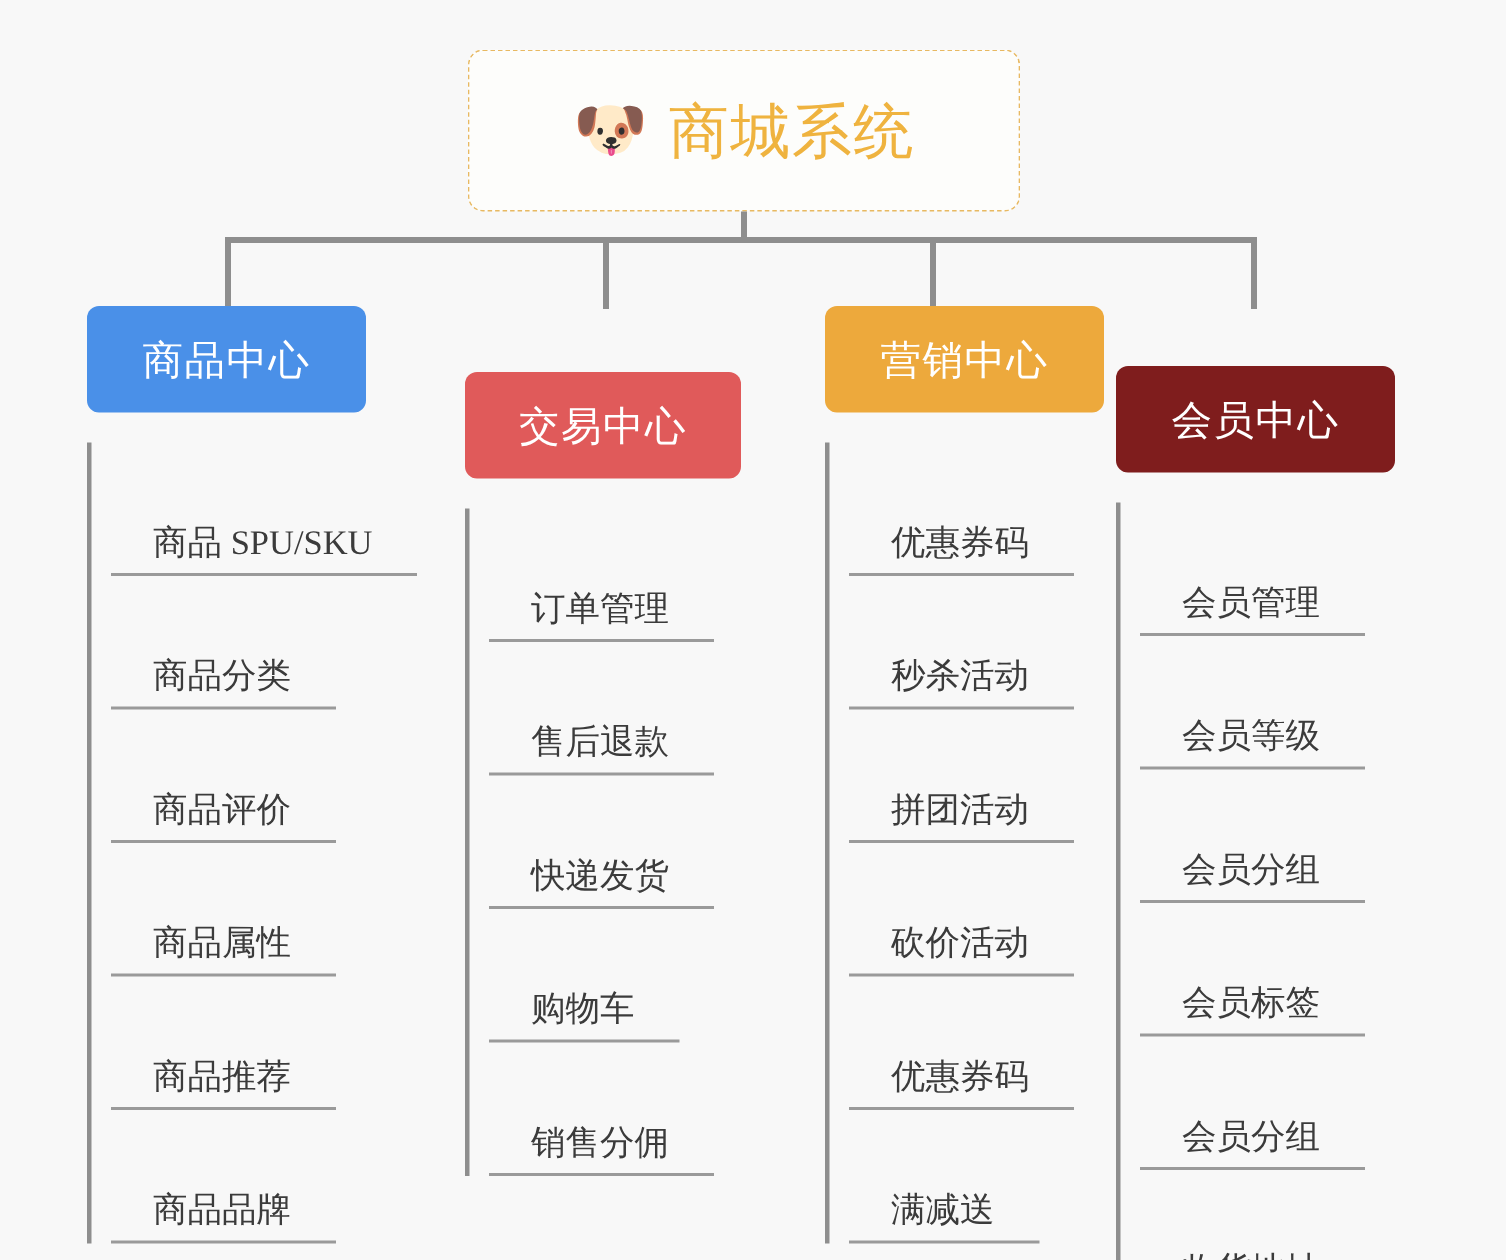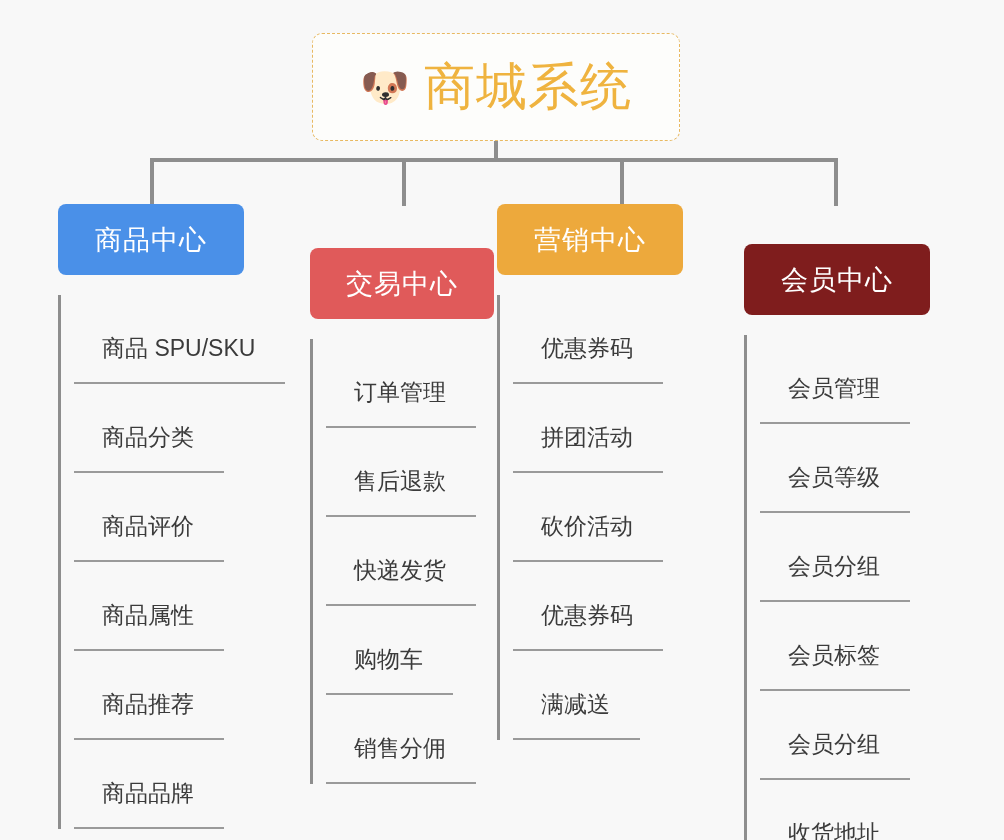--- a/index.html
+++ b/index.html
@@ -34,21 +34,21 @@
     align-items: center;
     justify-content: center;
     gap: 14px;
   }
   #root-emoji {
     font-size: 40px;
     line-height: 1;
     display: block;
   }
   #root-title {
-    font-size: 51px;
+    font-size: 40px;
     color: #efb33f;
     letter-spacing: 1px;
     white-space: nowrap;
   }
 
   
   .conn {
     position: absolute;
     background: #8e8e8e;
   }
@@ -79,26 +79,27 @@
     border-left: 3px solid #8e8e8e;
   }
   .leaf {
     height: 89px;
     display: flex;
     align-items: flex-end;
     box-sizing: border-box;
   }
   .leaf-text {
     display: inline-block;
-    padding: 0 30px 21px 28px;
+    padding: 0 30px 7px 28px;
     border-bottom: 2px solid #9a9a9a;
     font-size: 23px;
     color: #3b3b3b;
     white-space: nowrap;
     line-height: 1.15;
+    font-family: Liberation Serif, serif;
   }
 </style>
 </head>
 <body style="background: rgb(248, 248, 248);">
 
 <div id="chart">
 
   <div id="root-node" style="border-color: rgb(232, 185, 98);">
     <span id="root-emoji">🐶</span>
     <span id="root-title" style="color: rgb(239, 179, 63);">商城系统</span>
@@ -153,27 +154,30 @@
         </div>
       <div class="leaf">
           <span class="leaf-text">购物车</span>
         </div>
       <div class="leaf">
           <span class="leaf-text">销售分佣</span>
         </div>
     </div>
   </div>
 
-  <div class="column" style="left:497px; width:186px;">
+  <div class="column" style="left:550px; width:186px;">
     <div class="cat-box" style="width: 186px; background: rgb(237, 169, 60);">
       <span>营销中心</span>
     </div>
     <div class="leaf-list">
       <div class="leaf">
           <span class="leaf-text">优惠券码</span>
+        </div>
+      <div class="leaf">
+          <span class="leaf-text">秒杀活动</span>
         </div>
       <div class="leaf">
           <span class="leaf-text">拼团活动</span>
         </div>
       <div class="leaf">
           <span class="leaf-text">砍价活动</span>
         </div>
       <div class="leaf">
           <span class="leaf-text">优惠券码</span>
         </div>

